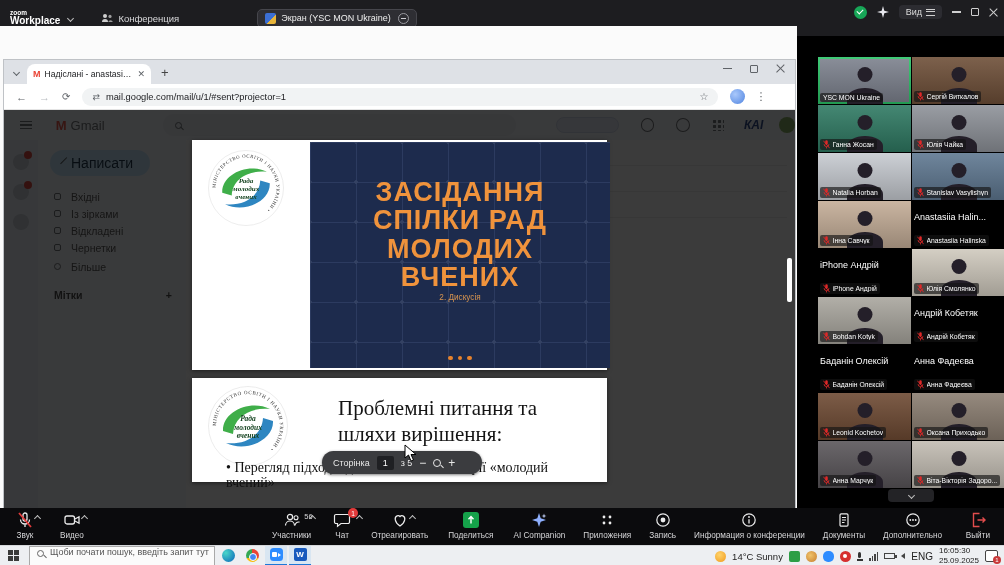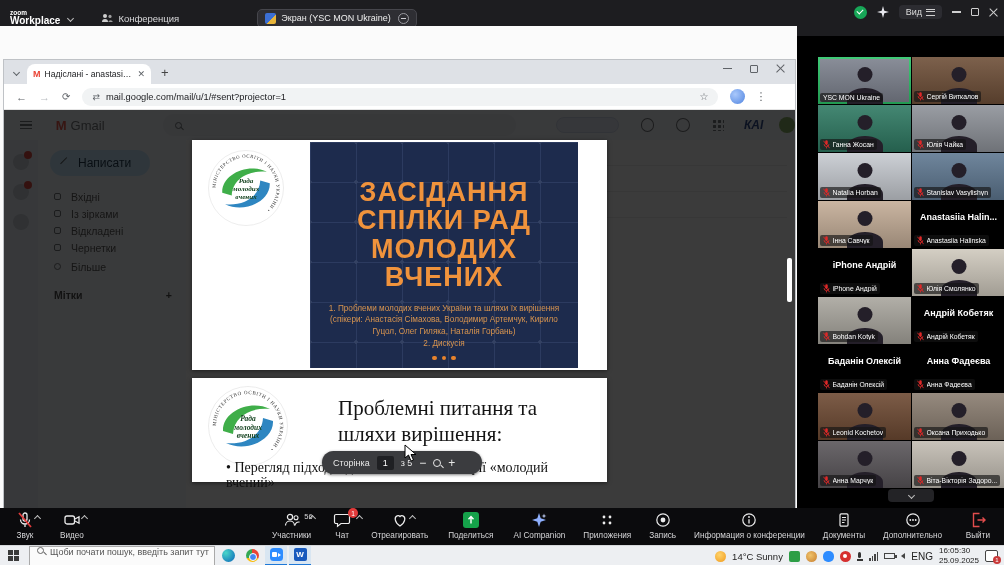--- a/index.html
+++ b/index.html
@@ -68,41 +68,41 @@
 .mag::after{content:"";position:absolute;width:4px;height:1.4px;background:#5f6368;transform:rotate(45deg);right:-3.5px;bottom:-1.5px}
 .gm-chip{margin-left:40px;width:64px;height:16px;border-radius:8px;background:#e3eafb;border:1px solid #cdd6ea}
 .gm-ic{width:14px;height:14px;border-radius:50%;border:1.4px solid #5f6368;margin-left:22px}
 .dots9{width:12px;height:12px;margin-left:22px;background:radial-gradient(circle,#5f6368 1.4px,transparent 1.6px);background-size:5px 5px;background-position:0 0}
 .org{margin-left:20px;font-size:12px;font-weight:bold;font-style:italic;color:#14357c}
 .gm-av{width:16px;height:16px;border-radius:50%;background:#7aa653;margin-left:16px}
 #gm-rail{position:absolute;left:0;top:30px;width:34px;bottom:0;background:#eaf1fb}
 .rail-dot{width:16px;height:16px;border-radius:50%;background:#c5cbd4;margin:14px auto 0;position:relative}
 .rail-dot.badge::after{content:"";position:absolute;right:-3px;top:-3px;width:8px;height:8px;border-radius:4px;background:#d93025}
 #gm-side{position:absolute;left:34px;top:30px;width:148px;bottom:0;background:#f6f8fc;font-size:10.5px;color:#202124}
-#compose{margin:10px 0 12px 12px;width:100px;height:26px;border-radius:13px;background:#c2e7ff;display:flex;align-items:center;gap:7px;padding:0 12px;font-size:12px;color:#001d35}
+#compose{margin:10px 0 12px 12px;width:100px;height:26px;border-radius:13px;background:#c2e7ff;display:flex;align-items:center;gap:0;padding:0 12px;font-size:14px;color:#001d35}
 .pencil{width:9px;height:9px;border-left:1.6px solid #3c4043;transform:rotate(45deg)}
 .side-item{display:flex;align-items:center;gap:10px;height:17px;padding-left:16px;border-radius:0 9px 9px 0;color:#444}
 .side-item .di{width:7px;height:7px;border:1.2px solid #5f6368;border-radius:2px;flex:0 0 auto}
 .side-item.sel{background:#d3e3fd;font-weight:bold;color:#001d35}
 .side-more{margin-top:2px}
 .side-labels{margin:14px 0 0 16px;font-weight:bold;font-size:10.5px;color:#333;display:flex;justify-content:space-between;padding-right:14px}
 #gm-list{position:absolute;left:182px;top:30px;right:0;bottom:0;background:#fff}
 .mail-row{height:26px;border-bottom:1px solid #ececec;margin:0 8px}
 
 #dim{position:absolute;inset:0;background:rgba(10,10,10,0.80);z-index:5}
 #scroll-thumb{position:absolute;right:3px;top:148px;width:5px;height:44px;background:#fff;border-radius:2px;z-index:6}
 
 
 .page{position:absolute;left:188px;width:415px;background:#fff;box-shadow:0 1px 4px rgba(0,0,0,.5);z-index:7}
 #page1{top:30px;height:230px}
 #page2{top:268px;height:104px}
 .rmv-logo{position:absolute}
 #logo1{left:16px;top:10px;width:76px;height:76px}
 #logo2{left:16px;top:8px;width:80px;height:80px}
-#navy{position:absolute;left:118px;top:2px;width:268px;height:226px;background:#1d2b4d;overflow:hidden}
+#navy{position:absolute;left:118px;top:2px;width:300px;height:226px;background:#1d2b4d;overflow:hidden}
 #navy .circuit{position:absolute;inset:0;opacity:.16;background-image:linear-gradient(#7e92c4 1px,transparent 1px),linear-gradient(90deg,#7e92c4 1px,transparent 1px);background-size:46px 40px}
 #navy .circuit::after{content:"";position:absolute;inset:0;background:radial-gradient(circle,#aebad8 1.5px,transparent 2px);background-size:46px 40px;background-position:23px 20px}
 #slide1-title{position:relative;margin:36px auto 0;width:220px;text-align:center;font-size:27px;line-height:1.05;font-weight:800;letter-spacing:1px;color:#f0933c}
 #slide1-agenda{position:relative;margin:12px auto 0;width:238px;text-align:center;font-size:8.2px;line-height:1.35;color:#d9954f}
 #slide1-agenda2{position:relative;margin:2px auto 0;width:238px;text-align:center;font-size:8.2px;color:#d9954f}
 #slide-dots{position:absolute;left:0;right:0;bottom:8px;display:flex;justify-content:center;gap:5px}
 #slide-dots i{width:4.5px;height:4.5px;border-radius:50%;background:#e8832c}
 #slide2-heading{position:absolute;left:146px;top:18px;width:250px;font-family:"Liberation Serif",serif;font-size:21px;line-height:1.22;color:#141414}
 #slide2-bullet{position:absolute;left:34px;top:82px;width:330px;font-family:"Liberation Serif",serif;font-size:14px;line-height:1.1;color:#111}
 #slide2-bullet::before{content:"• "}
@@ -116,21 +116,21 @@
 #pgbar .magw::after{content:"";position:absolute;width:4px;height:1.4px;background:#e8e8e8;transform:rotate(45deg);right:-3.5px;bottom:-2px}
 #cursor{position:absolute;left:400px;top:334px;z-index:9}
 
 
 #participants-grid{position:absolute;left:818px;top:57px;width:187px;display:grid;grid-template-columns:93px 93px;grid-auto-rows:47px;gap:1px;z-index:2}
 .tile{position:relative;overflow:hidden;background:#000}
 .tile.speaker{box-shadow:0 0 0 2px #2bc468 inset}
 .sil-head{position:absolute;left:50%;top:22%;width:15px;height:15px;border-radius:50%;background:#241f29;transform:translateX(-50%)}
 .sil-body{position:absolute;left:50%;bottom:-4px;width:36px;height:20px;border-radius:50% 50% 0 0;background:#241f29;transform:translateX(-50%)}
 .tile-shade{position:absolute;inset:0;background:linear-gradient(180deg,rgba(255,255,255,.10),rgba(0,0,0,.22))}
-.tile-center{position:absolute;left:2px;right:2px;top:11px;text-align:center;font-size:9px;font-weight:bold;color:#fff;white-space:nowrap;overflow:hidden}
+.tile-center{position:absolute;left:2px;right:2px;top:11px;font-size:9px;font-weight:normal;color:#fff;white-space:nowrap;overflow:hidden}
 .tile-tag{position:absolute;left:2px;bottom:2px;display:flex;align-items:center;gap:2.5px;background:rgba(20,20,20,.65);padding:1px 3px;border-radius:2px;max-width:87px}
 .tile-name{font-size:6.8px;color:#fff;white-space:nowrap;overflow:hidden;text-overflow:ellipsis}
 #panel-more{position:absolute;left:888px;top:489px;width:46px;height:13px;background:#232326;border-radius:4px;display:flex;align-items:center;justify-content:center;z-index:2}
 
 
 #ztoolbar{position:absolute;left:0;top:508px;width:1004px;height:37px;background:#0b0b0d;display:flex;align-items:flex-start}
 .zt-group{display:flex;align-items:flex-start}
 #zt-left{position:absolute;left:10px;top:3px}
 #zt-center{position:absolute;left:266px;top:3px}
 #zt-right{position:absolute;right:8px;top:3px}
@@ -139,21 +139,21 @@
 .zt-label{font-size:8.2px;color:#d6d6d8;margin-top:2px;white-space:nowrap}
 .zt-chev{position:absolute;right:-6px;top:5px}
 .zt-count{position:absolute;right:-12px;top:1px;font-size:7.5px;color:#d6d6d8}
 .zt-badge{position:absolute;right:-7px;top:-3px;min-width:10px;height:10px;border-radius:5px;background:#e23b3b;color:#fff;font-size:6.5px;display:flex;align-items:center;justify-content:center;padding:0 2px}
 .share-btn{width:16px;height:16px;border-radius:3px;background:#15a24a;display:flex;align-items:center;justify-content:center}
 
 
 #taskbar{position:absolute;left:0;top:545px;width:1004px;height:20px;background:#edeff2;border-top:1px solid #d6d8db;display:flex;align-items:center}
 #start{margin-left:8px;width:11px;height:11px;display:grid;grid-template-columns:5px 5px;grid-auto-rows:5px;gap:1px}
 #start i{background:#3a3a3a}
-#tsearch{margin-left:10px;width:186px;height:20px;background:#fbfbfb;border:1px solid #a9a9a9;display:flex;align-items:flex-start;gap:6px;padding:0 7px}
+#tsearch{margin-left:10px;width:186px;height:20px;background:#fbfbfb;border:1px solid #a9a9a9;display:flex;align-items:flex-end;gap:6px;padding:8px 7px}
 #tsearch .mag{border-color:#666}
 #tsearch .mag::after{background:#666}
 #tsearch span{font-size:9px;color:#555;white-space:nowrap}
 .tapp{width:22px;height:20px;display:flex;align-items:center;justify-content:center;margin-left:2px}
 .tapp.active{background:#d9e6f2;border-bottom:2px solid #1e78d7}
 .edge-i{width:13px;height:13px;border-radius:50%;background:radial-gradient(circle at 30% 30%,#49d6c9,#0a64b8)}
 .chrome-i{width:13px;height:13px;border-radius:50%;background:conic-gradient(#ea4335 0 120deg,#fbbc05 0 240deg,#34a853 0 360deg);position:relative}
 .chrome-i::after{content:"";position:absolute;left:3.5px;top:3.5px;width:6px;height:6px;border-radius:50%;background:#4285f4;border:1px solid #fff}
 .zoom-i{width:13px;height:13px;border-radius:3.5px;background:#2d8cff;position:relative}
 .zoom-i::after{content:"";position:absolute;left:2.5px;top:4px;width:5px;height:5px;border-radius:1px;background:#fff}
@@ -321,21 +321,20 @@
                 </defs>
                 <circle cx="40" cy="40" r="39.5" fill="#fff" stroke="#d9d9d9" stroke-width="0.5"></circle>
                 <path d="M15 45 C14 26 42 13 62 23 C45 21 26 29 25 48 Z" fill="#3fae49"></path>
                 <path d="M65 35 C66 54 38 67 18 57 C35 59 54 51 55 32 Z" fill="#2e86c1"></path>
                 <text font-size="5" fill="#333" letter-spacing="0.6" font-family="Liberation Serif, serif"><textPath href="#ring0">МІНІСТЕРСТВО ОСВІТИ І НАУКИ УКРАЇНИ •</textPath></text>
                 <text x="40" y="35" text-anchor="middle" font-size="7.5" font-style="italic" font-weight="bold" fill="#14421f" font-family="Liberation Serif, serif">Рада<tspan x="40" dy="8.5">молодих</tspan><tspan x="40" dy="8.5">вчених</tspan></text>
               </svg></div>
           <div id="navy">
             <div class="circuit"></div>
             <div id="slide1-title">ЗАСІДАННЯ СПІЛКИ РАД МОЛОДИХ ВЧЕНИХ</div>
-            <div id="slide1-agenda">1. Проблеми молодих вчених України та шляхи їх вирішення (спікери: Анастасія Сімахова, Володимир Артемчук, Кирило Гуцол, Олег Гиляка, Наталія Горбань)</div>
             <div id="slide1-agenda2">2. Дискусія</div>
             <div id="slide-dots">
                 <i></i>
                 <i></i>
                 <i></i>
               </div>
           </div>
         </div>
 
         <div class="page" id="page2">

